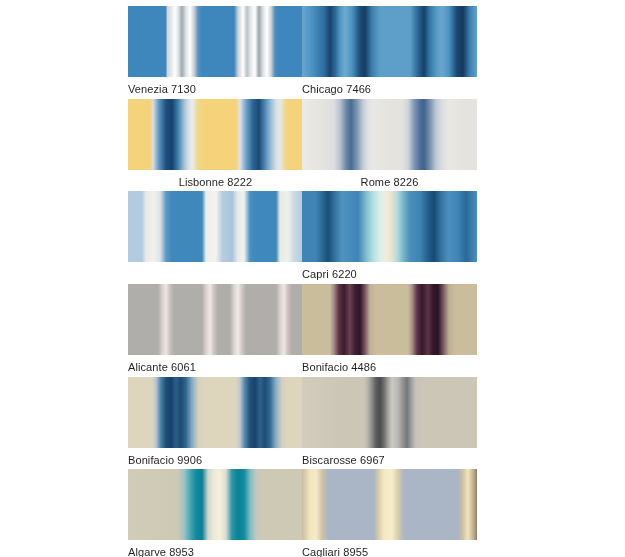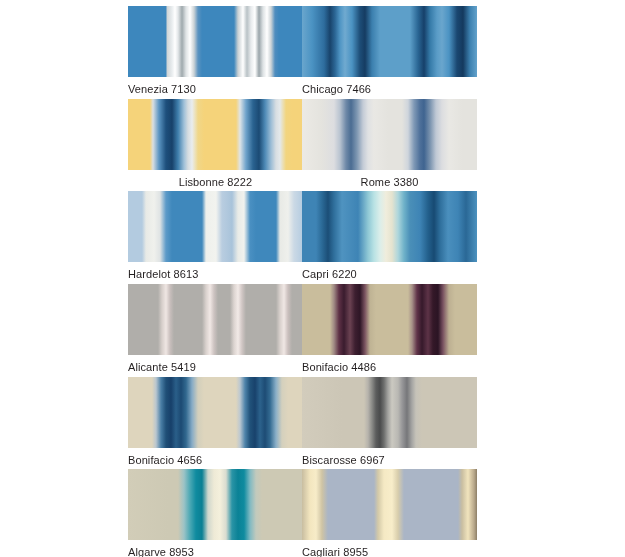--- a/index.html
+++ b/index.html
@@ -63,46 +63,45 @@
     <div class="swatch-label">Chicago 7466</div>
   </div>
 
   <div class="swatch-cell col-0 row-1">
     <div class="swatch-swatch" style="background: linear-gradient(to right, rgb(245, 211, 122) 0px, rgb(245, 211, 122) 22px, rgb(217, 223, 226) 25px, rgb(91, 149, 194) 31px, rgb(29, 79, 124) 38px, rgb(23, 65, 106) 44px, rgb(63, 127, 173) 50px, rgb(159, 192, 216) 56px, rgb(213, 220, 224) 60px, rgb(233, 237, 239) 64px, rgb(240, 215, 137) 70px, rgb(245, 211, 122) 76px, rgb(245, 211, 122) 108px, rgb(223, 228, 231) 112px, rgb(111, 163, 203) 118px, rgb(42, 99, 145) 125px, rgb(27, 74, 116) 131px, rgb(77, 137, 182) 137px, rgb(156, 189, 214) 143px, rgb(216, 222, 226) 148px, rgb(228, 233, 235) 152px, rgb(242, 213, 127) 158px, rgb(245, 211, 122) 164px, rgb(245, 211, 122) 175px);"></div>
     <div class="swatch-label">Lisbonne 8222</div>
   </div>
 
   <div class="swatch-cell col-1 row-1">
     <div class="swatch-swatch" style="background: linear-gradient(to right, rgb(236, 234, 229) 0px, rgb(228, 227, 222) 20px, rgb(220, 221, 224) 32px, rgb(184, 195, 208) 38px, rgb(111, 137, 168) 44px, rgb(74, 108, 146) 49px, rgb(126, 151, 178) 55px, rgb(195, 203, 214) 61px, rgb(223, 225, 227) 66px, rgb(233, 232, 228) 72px, rgb(228, 227, 222) 86px, rgb(228, 227, 222) 100px, rgb(207, 213, 220) 106px, rgb(128, 153, 182) 112px, rgb(78, 112, 154) 118px, rgb(63, 100, 144) 122px, rgb(121, 146, 174) 128px, rgb(191, 200, 212) 134px, rgb(220, 221, 224) 140px, rgb(233, 232, 228) 147px, rgb(228, 227, 222) 160px, rgb(228, 227, 222) 175px);"></div>
-    <div class="swatch-label">Rome 3380</div>
+    <div class="swatch-label">Rome 8226</div>
   </div>
 
   <div class="swatch-cell col-0 row-2">
     <div class="swatch-swatch" style="background: linear-gradient(to right, rgb(179, 203, 224) 0px, rgb(179, 203, 224) 14px, rgb(232, 234, 230) 18px, rgb(240, 241, 237) 26px, rgb(223, 227, 228) 32px, rgb(92, 154, 200) 38px, rgb(63, 136, 188) 44px, rgb(63, 136, 188) 74px, rgb(238, 240, 236) 78px, rgb(242, 243, 239) 88px, rgb(185, 205, 224) 94px, rgb(168, 195, 218) 104px, rgb(233, 235, 231) 110px, rgb(241, 242, 238) 116px, rgb(74, 144, 194) 122px, rgb(63, 136, 188) 128px, rgb(63, 136, 188) 148px, rgb(232, 234, 230) 152px, rgb(239, 240, 236) 160px, rgb(203, 217, 229) 166px, rgb(179, 203, 224) 175px);"></div>
-    <div class="swatch-label">Hardelot 8613</div>
   </div>
 
   <div class="swatch-cell col-1 row-2">
     <div class="swatch-swatch" style="background: linear-gradient(to right, rgb(62, 132, 181) 0px, rgb(62, 132, 181) 14px, rgb(43, 106, 151) 20px, rgb(27, 78, 119) 26px, rgb(47, 111, 156) 32px, rgb(79, 147, 192) 40px, rgb(62, 132, 181) 56px, rgb(143, 200, 213) 66px, rgb(185, 226, 228) 72px, rgb(219, 238, 234) 78px, rgb(240, 237, 220) 84px, rgb(229, 227, 207) 90px, rgb(174, 214, 220) 96px, rgb(111, 178, 201) 102px, rgb(74, 143, 184) 108px, rgb(62, 132, 181) 118px, rgb(35, 96, 140) 126px, rgb(23, 74, 115) 132px, rgb(46, 110, 155) 138px, rgb(74, 143, 189) 146px, rgb(62, 132, 181) 156px, rgb(42, 104, 150) 164px, rgb(76, 146, 191) 175px);"></div>
     <div class="swatch-label">Capri 6220</div>
   </div>
 
   <div class="swatch-cell col-0 row-3">
     <div class="swatch-swatch" style="background: linear-gradient(to right, rgb(176, 174, 170) 0px, rgb(176, 174, 170) 30px, rgb(215, 207, 203) 34px, rgb(239, 230, 227) 38px, rgb(201, 191, 189) 42px, rgb(176, 174, 170) 46px, rgb(176, 174, 170) 74px, rgb(217, 209, 205) 78px, rgb(241, 232, 229) 82px, rgb(205, 195, 193) 86px, rgb(176, 174, 170) 90px, rgb(176, 174, 170) 102px, rgb(220, 212, 208) 106px, rgb(242, 234, 231) 110px, rgb(208, 198, 196) 114px, rgb(176, 174, 170) 118px, rgb(176, 174, 170) 148px, rgb(216, 208, 204) 152px, rgb(240, 231, 228) 156px, rgb(202, 191, 189) 160px, rgb(176, 174, 170) 164px, rgb(176, 174, 170) 175px);"></div>
-    <div class="swatch-label">Alicante 5419</div>
+    <div class="swatch-label">Alicante 6061</div>
   </div>
 
   <div class="swatch-cell col-1 row-3">
     <div class="swatch-swatch" style="background: linear-gradient(to right, rgb(201, 189, 156) 0px, rgb(201, 189, 156) 28px, rgb(160, 138, 132) 32px, rgb(94, 49, 70) 37px, rgb(58, 28, 46) 42px, rgb(107, 66, 82) 48px, rgb(61, 31, 48) 53px, rgb(46, 22, 38) 58px, rgb(123, 84, 97) 63px, rgb(191, 179, 148) 68px, rgb(201, 189, 156) 74px, rgb(201, 189, 156) 106px, rgb(168, 146, 137) 110px, rgb(96, 51, 73) 115px, rgb(54, 25, 43) 120px, rgb(93, 51, 71) 126px, rgb(52, 24, 40) 131px, rgb(43, 20, 36) 136px, rgb(121, 82, 97) 141px, rgb(189, 176, 146) 147px, rgb(201, 189, 156) 153px, rgb(201, 189, 156) 175px);"></div>
     <div class="swatch-label">Bonifacio 4486</div>
   </div>
 
   <div class="swatch-cell col-0 row-4">
     <div class="swatch-swatch" style="background: linear-gradient(to right, rgb(222, 213, 189) 0px, rgb(222, 213, 189) 24px, rgb(185, 198, 207) 28px, rgb(74, 127, 166) 33px, rgb(31, 79, 119) 38px, rgb(23, 64, 106) 43px, rgb(42, 95, 137) 48px, rgb(28, 74, 115) 53px, rgb(49, 104, 143) 58px, rgb(134, 171, 198) 64px, rgb(210, 207, 188) 70px, rgb(222, 213, 189) 76px, rgb(222, 213, 189) 108px, rgb(188, 200, 209) 112px, rgb(79, 132, 170) 117px, rgb(33, 82, 122) 122px, rgb(24, 66, 108) 127px, rgb(44, 98, 140) 132px, rgb(29, 76, 117) 137px, rgb(51, 106, 145) 142px, rgb(138, 175, 200) 148px, rgb(212, 208, 189) 154px, rgb(222, 213, 189) 160px, rgb(222, 213, 189) 175px);"></div>
-    <div class="swatch-label">Bonifacio 4656</div>
+    <div class="swatch-label">Bonifacio 9906</div>
   </div>
 
   <div class="swatch-cell col-1 row-4">
     <div class="swatch-swatch" style="background: linear-gradient(to right, rgb(210, 204, 188) 0px, rgb(204, 198, 182) 40px, rgb(204, 198, 182) 62px, rgb(182, 179, 172) 66px, rgb(138, 138, 135) 70px, rgb(92, 93, 93) 74px, rgb(74, 75, 76) 78px, rgb(110, 111, 110) 82px, rgb(163, 163, 160) 86px, rgb(203, 201, 193) 90px, rgb(185, 184, 179) 96px, rgb(152, 152, 154) 100px, rgb(118, 119, 122) 105px, rgb(166, 166, 164) 110px, rgb(198, 195, 185) 114px, rgb(204, 198, 182) 120px, rgb(204, 198, 182) 175px);"></div>
     <div class="swatch-label">Biscarosse 6967</div>
   </div>
 
   <div class="swatch-cell col-0 row-5">
     <div class="swatch-swatch" style="background: linear-gradient(to right, rgb(210, 205, 184) 0px, rgb(205, 201, 180) 40px, rgb(205, 201, 180) 50px, rgb(156, 195, 198) 56px, rgb(75, 168, 180) 62px, rgb(15, 139, 159) 68px, rgb(10, 127, 147) 74px, rgb(207, 215, 205) 80px, rgb(238, 234, 214) 86px, rgb(244, 240, 220) 92px, rgb(217, 220, 208) 98px, rgb(42, 148, 166) 104px, rgb(11, 130, 150) 110px, rgb(15, 139, 159) 116px, rgb(127, 185, 194) 122px, rgb(194, 202, 189) 128px, rgb(205, 201, 180) 134px, rgb(205, 201, 180) 175px);"></div>
     <div class="swatch-label">Algarve 8953</div>

